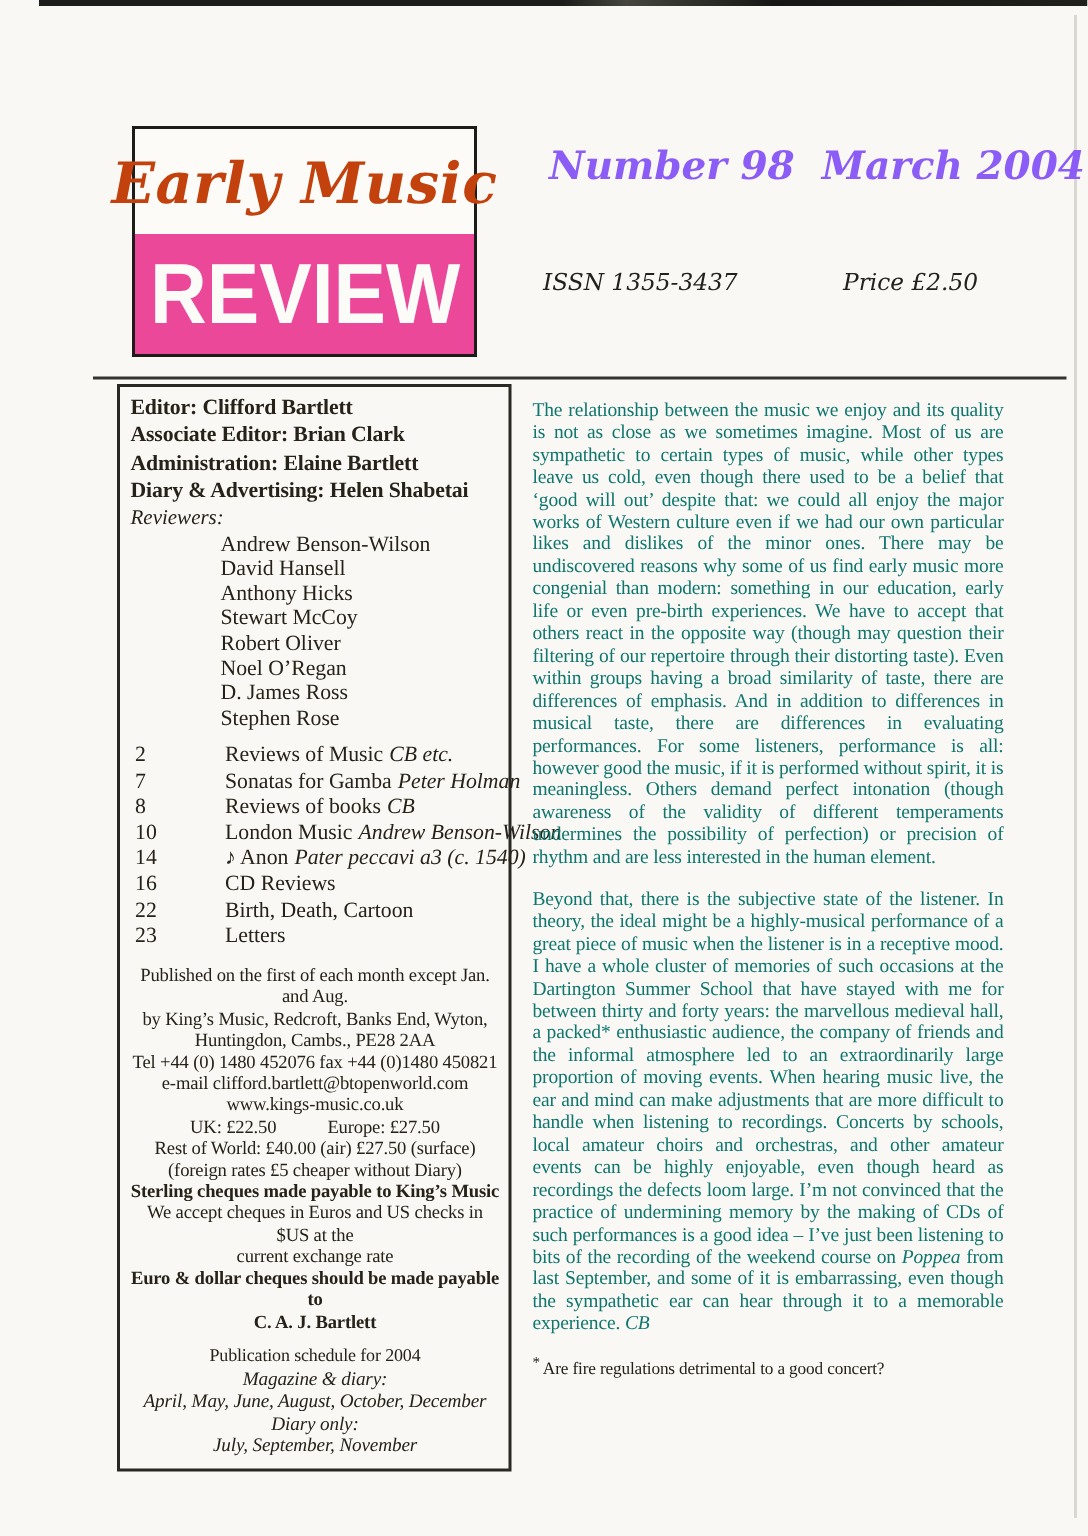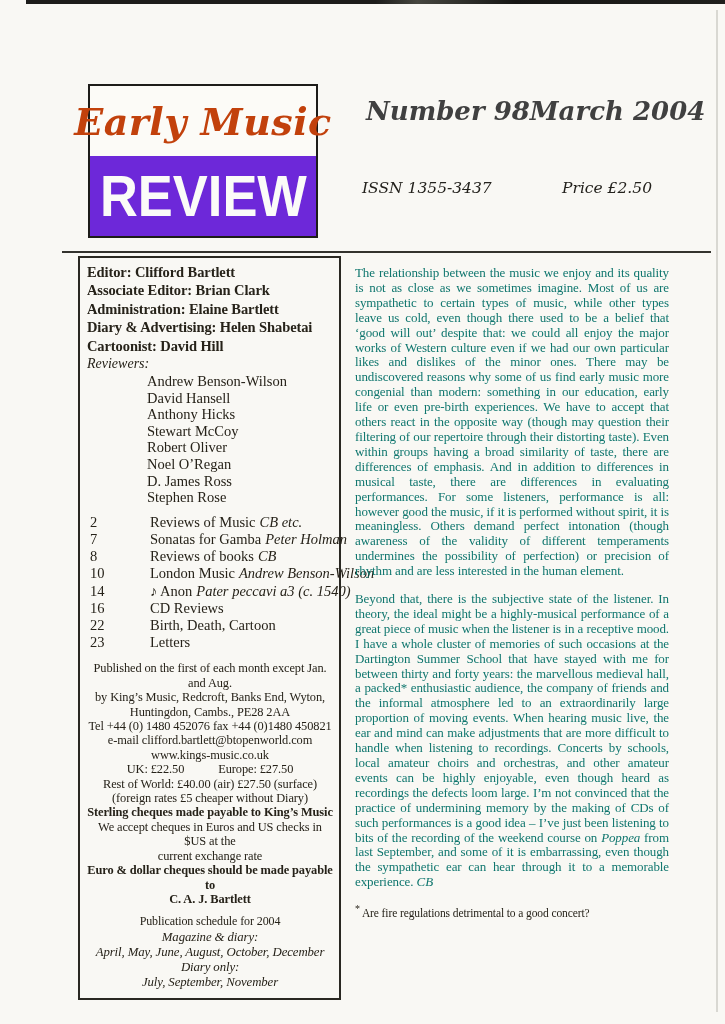--- a/index.html
+++ b/index.html
@@ -11,25 +11,25 @@
   }
   
   .scan-top{position:absolute;top:0;left:26px;right:0;height:4px;
     background:linear-gradient(90deg,#1d1d1b 0%,#1d1d1b 50%,#46463f 56%,#171715 70%,#20201d 100%);}
   .scan-right{position:absolute;top:10px;left:716px;width:2px;height:1002px;background:#d9d8d2;}
 
   
   .masthead{position:absolute;left:88px;top:84px;width:226px;height:150px;border:2px solid #1d1c19;box-sizing:content-box;}
   .masthead-top{height:70px;background:#fcfbf7;display:flex;align-items:center;justify-content:center;}
   .masthead-script{font-family:"DejaVu Serif", serif;font-style:italic;font-weight:700;font-size:38px;letter-spacing:.5px;color:#c2410c;white-space:nowrap;}
-  .masthead-bottom{height:80px;background:#6d28d9;display:flex;align-items:center;justify-content:center;}
+  .masthead-bottom{height:80px;background:#ec4899;display:flex;align-items:center;justify-content:center;}
   .masthead-review{font-family:"Liberation Sans", sans-serif;font-weight:700;font-size:57px;line-height:1;color:#fbfbf8;transform:scaleX(.92);letter-spacing:0;}
 
   .issue-row{position:absolute;left:366px;top:96px;width:314px;display:flex;
-    font-family:"DejaVu Serif", serif;font-style:italic;font-weight:600;font-size:26px;color:#404040;white-space:nowrap;}
+    font-family:"DejaVu Serif", serif;font-style:italic;font-weight:600;font-size:26px;color:#8b5cf6;white-space:nowrap;gap:18px;}
   .issn-row{position:absolute;left:362px;top:179px;width:290px;display:flex;justify-content:space-between;
     font-family:"DejaVu Serif", serif;font-style:italic;font-size:15.5px;color:#23211c;white-space:nowrap;}
 
   .rule{position:absolute;left:62px;top:251px;width:649px;height:2px;background:#34332e;}
 
   
   .info-box{position:absolute;left:78px;top:256px;width:246px;border:2px solid #2a2822;padding:5px 6px 8px 7px;background:transparent;}
   .staff-line{font-size:14.5px;line-height:18.4px;font-weight:700;letter-spacing:-0.1px;white-space:nowrap;}
   .rev-label{font-style:italic;font-size:14px;line-height:18px;}
   .rev-name{font-size:14.5px;line-height:16.6px;padding-left:60px;white-space:nowrap;}
@@ -76,21 +76,20 @@
   <span>Price £2.50</span>
 </div>
 
 <div class="rule"></div>
 
 <div class="info-box">
   <div class="staff-line">Editor: Clifford Bartlett</div>
   <div class="staff-line">Associate Editor: Brian Clark</div>
   <div class="staff-line">Administration: Elaine Bartlett</div>
   <div class="staff-line">Diary &amp; Advertising: Helen Shabetai</div>
-  <div class="staff-line">Cartoonist: David Hill</div>
 
   <div class="rev-label">Reviewers:</div>
   <div class="rev-name">Andrew Benson-Wilson</div>
   <div class="rev-name">David Hansell</div>
   <div class="rev-name">Anthony Hicks</div>
   <div class="rev-name">Stewart McCoy</div>
   <div class="rev-name">Robert Oliver</div>
   <div class="rev-name">Noel O’Regan</div>
   <div class="rev-name">D. James Ross</div>
   <div class="rev-name">Stephen Rose</div>

